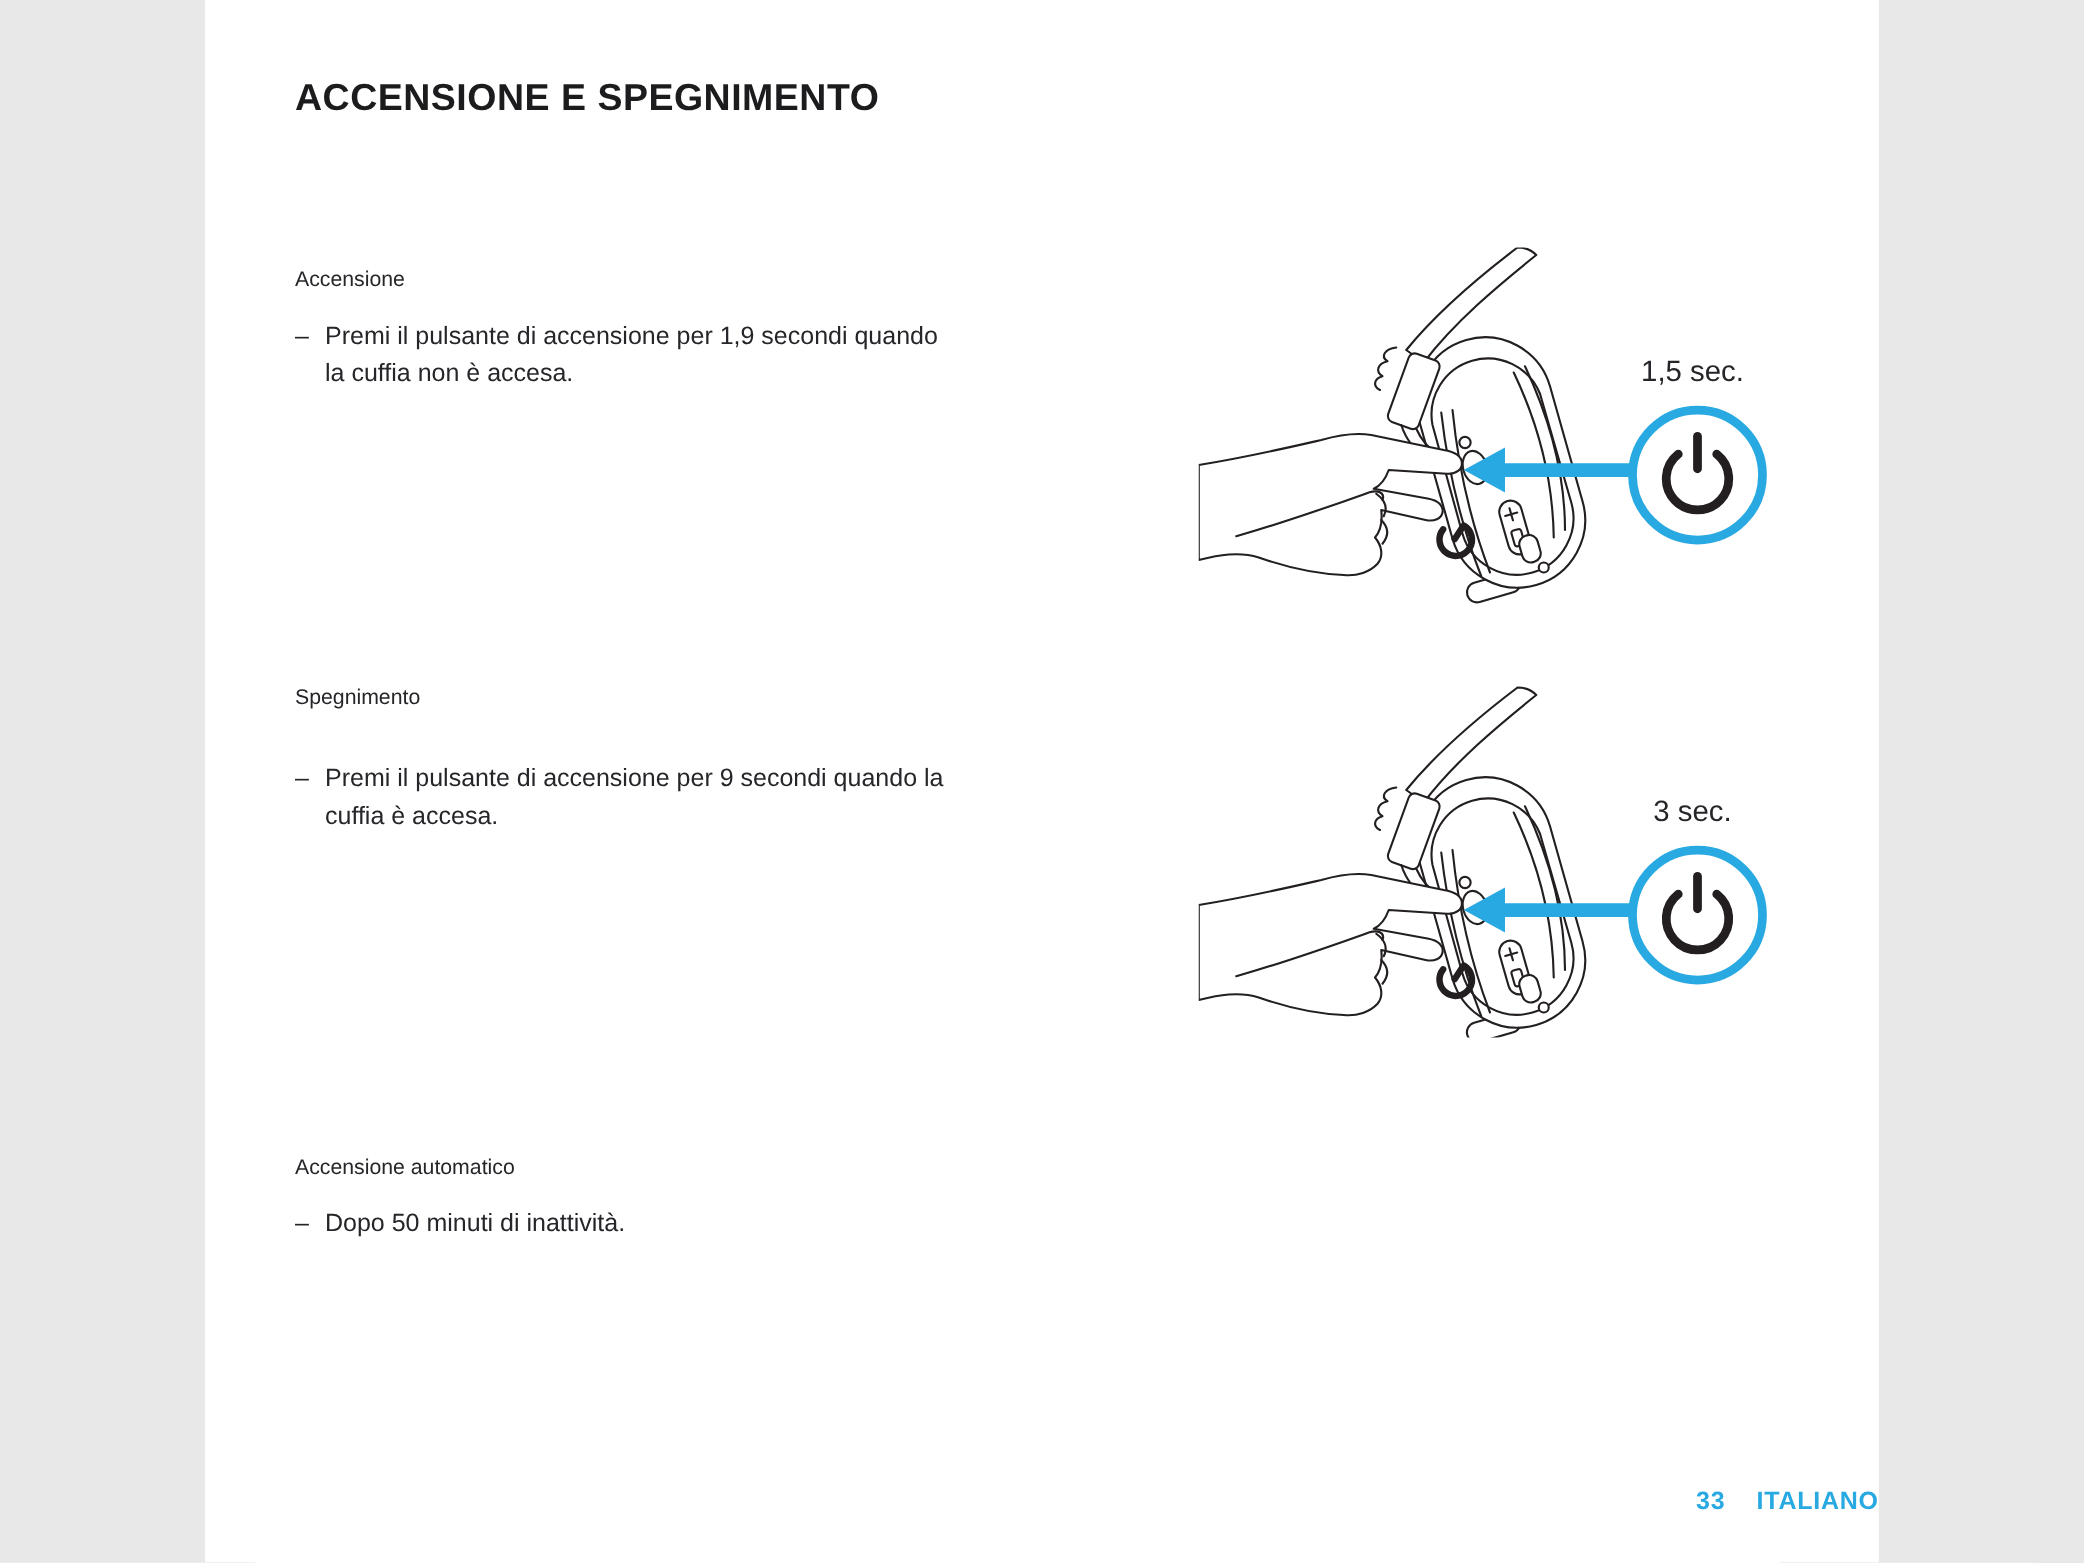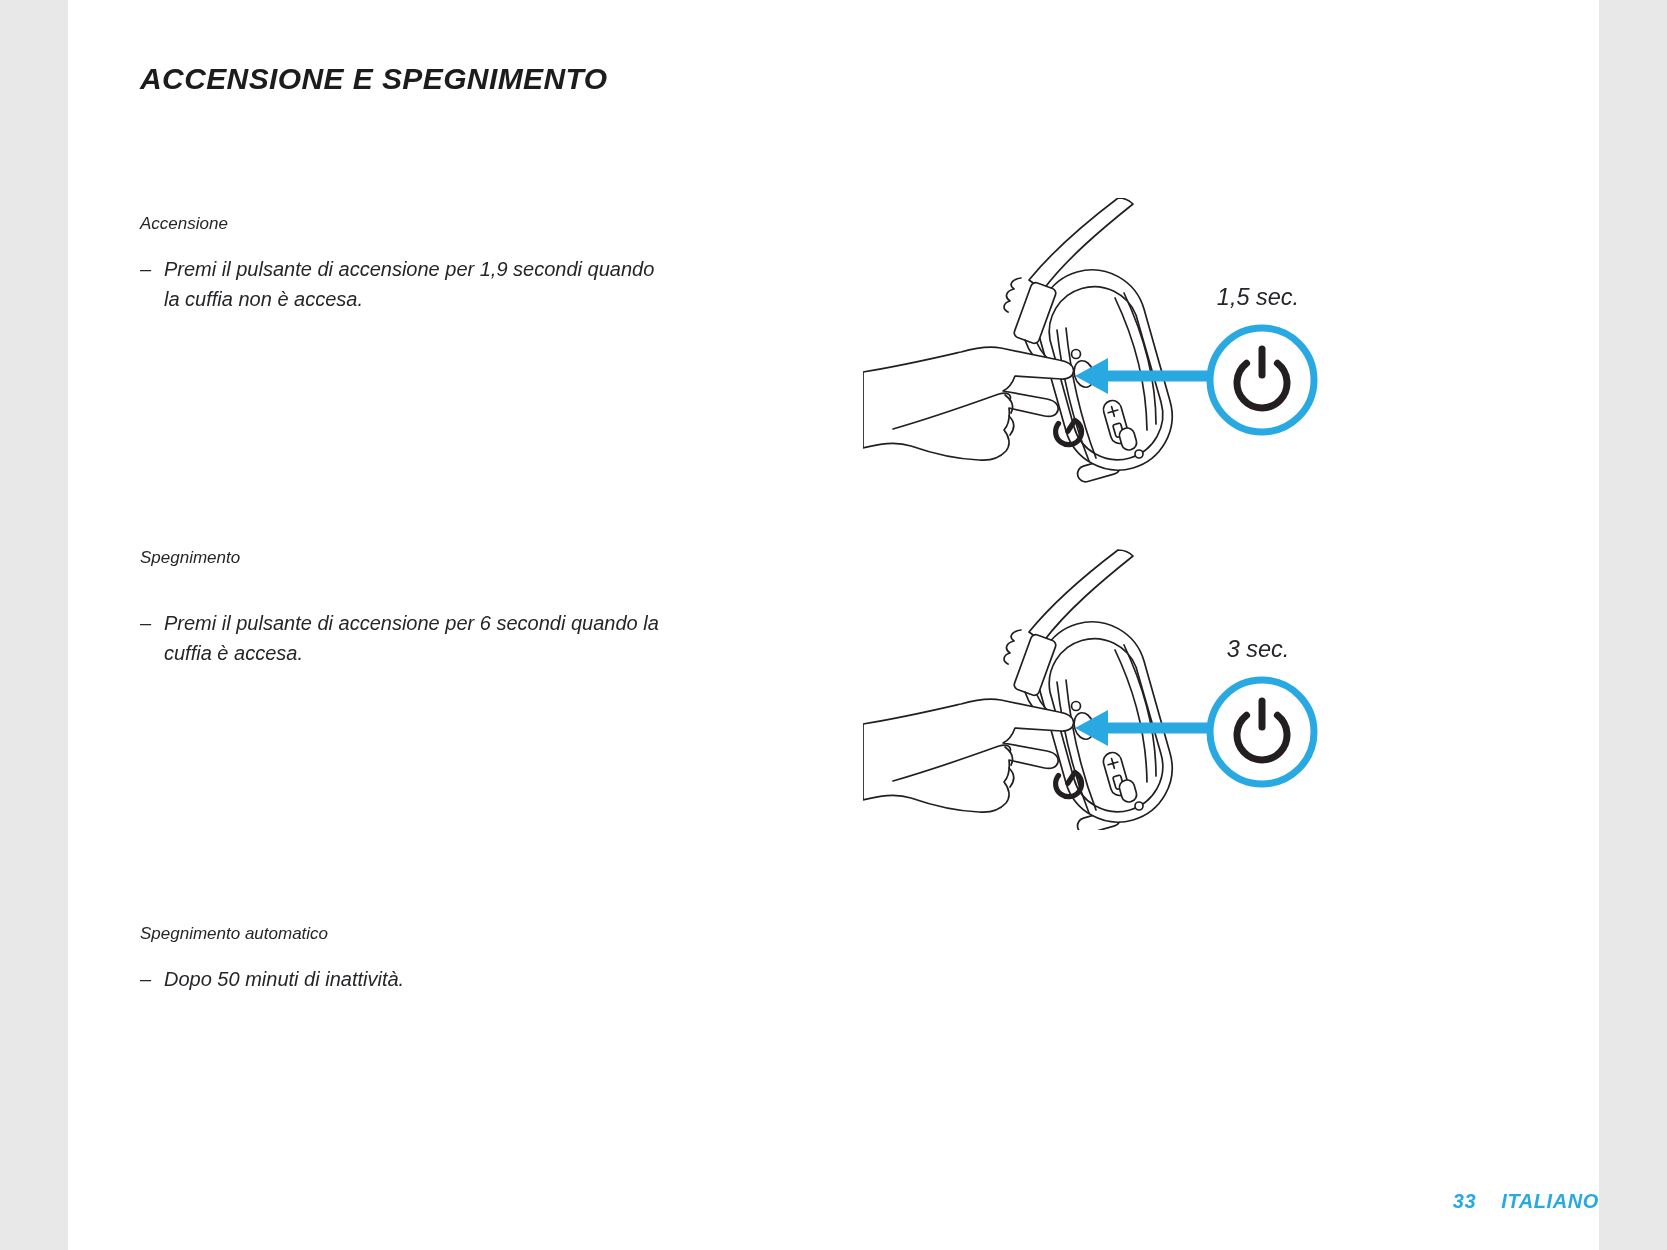--- a/index.html
+++ b/index.html
@@ -1,24 +1,23 @@
 <!DOCTYPE html>
 <html><head>
 <meta charset="utf-8">
 <style>
   html,body{margin:0;padding:0;background:#e8e8e8;}
   .page{
     position:relative;
-    width:1531px;height:1250px;
+    width:1339px;height:1250px;
     background:#ffffff;
     font-family:"Liberation Sans","DejaVu Sans",sans-serif;
     color:#26262a;
     overflow:hidden;
     margin:0 auto;
-    font-style:italic;
   }
   .title{
     position:absolute;left:72px;top:62px;
     font-size:30px;font-weight:700;letter-spacing:0.4px;
     color:#1c1c1e;
   }
   .section{position:absolute;left:72px;}
   .heading{font-size:17px;color:#26262a;}
   .bullet{
     position:absolute;left:72px;
@@ -52,24 +51,24 @@
 
   <div class="section heading" style="top:214px">Accensione</div>
   <div class="bullet" style="top:254px">
     <span class="dash">–</span>
     <span>Premi il pulsante di accensione per 1,9 secondi quando la cuffia non è accesa.</span>
   </div>
 
   <div class="section heading" style="top:548px">Spegnimento</div>
   <div class="bullet" style="top:608px">
     <span class="dash">–</span>
-    <span>Premi il pulsante di accensione per 6 secondi quando la cuffia è accesa.</span>
+    <span>Premi il pulsante di accensione per 9 secondi quando la cuffia è accesa.</span>
   </div>
 
-  <div class="section heading" style="top:924px">Spegnimento automatico</div>
+  <div class="section heading" style="top:924px">Accensione automatico</div>
   <div class="bullet" style="top:964px">
     <span class="dash">–</span>
     <span>Dopo 50 minuti di inattività.</span>
   </div>
 
   <svg class="figures-svg" width="460" height="632" viewBox="0 0 460 632">
     <defs>
       <g id="headset-art">
 
         <g>

